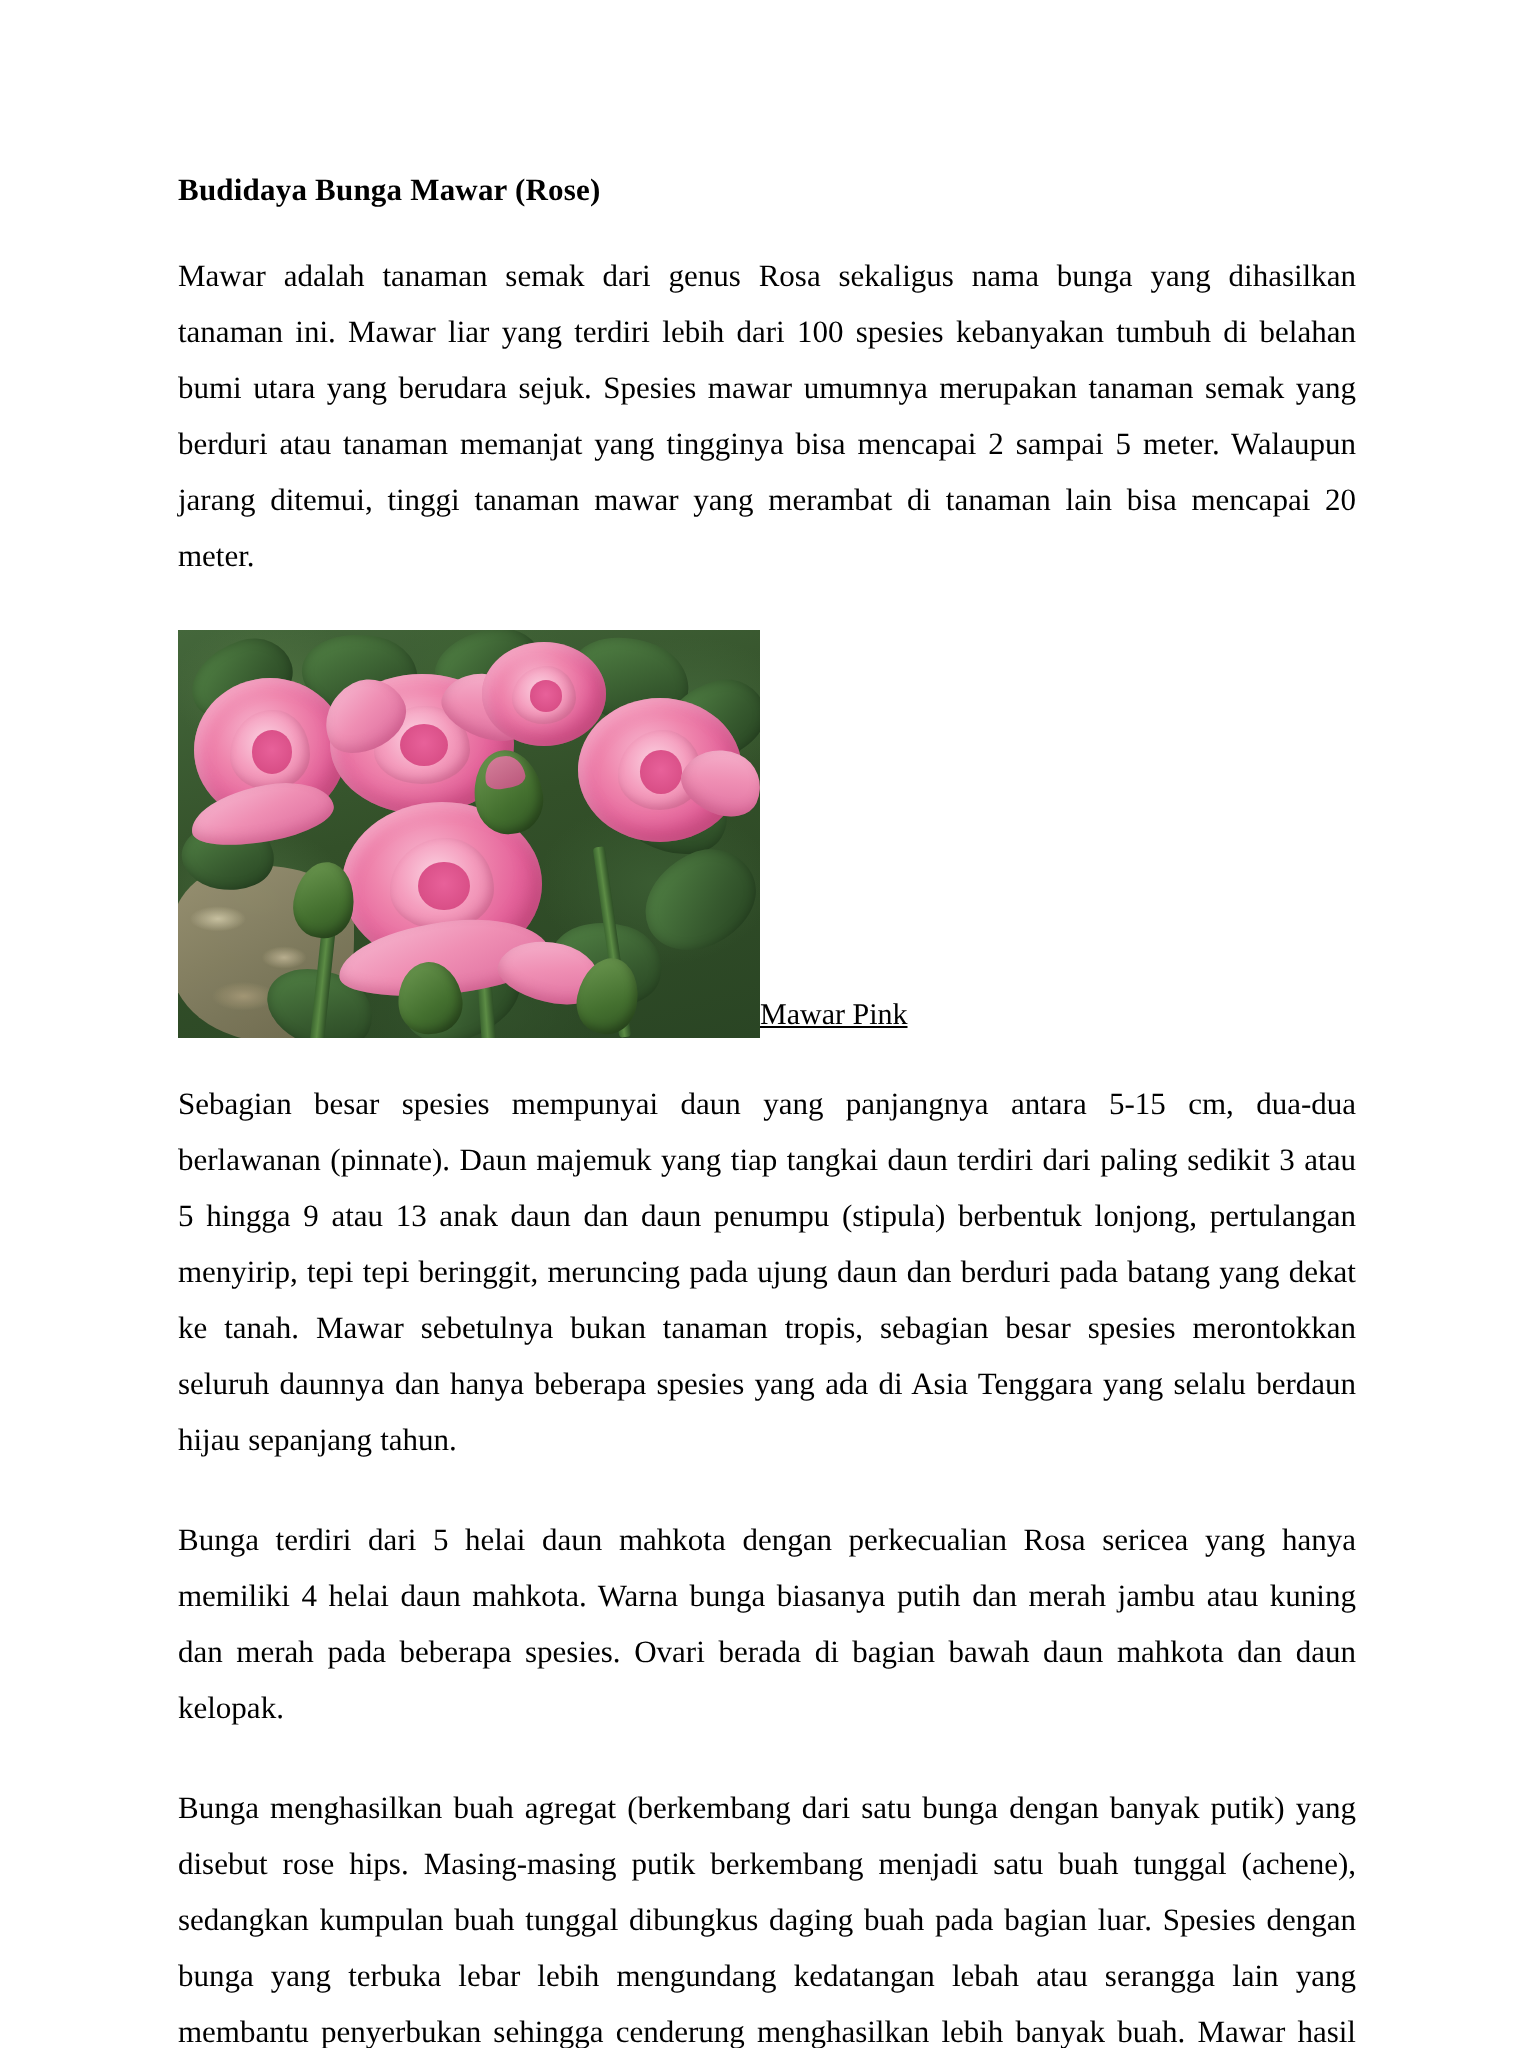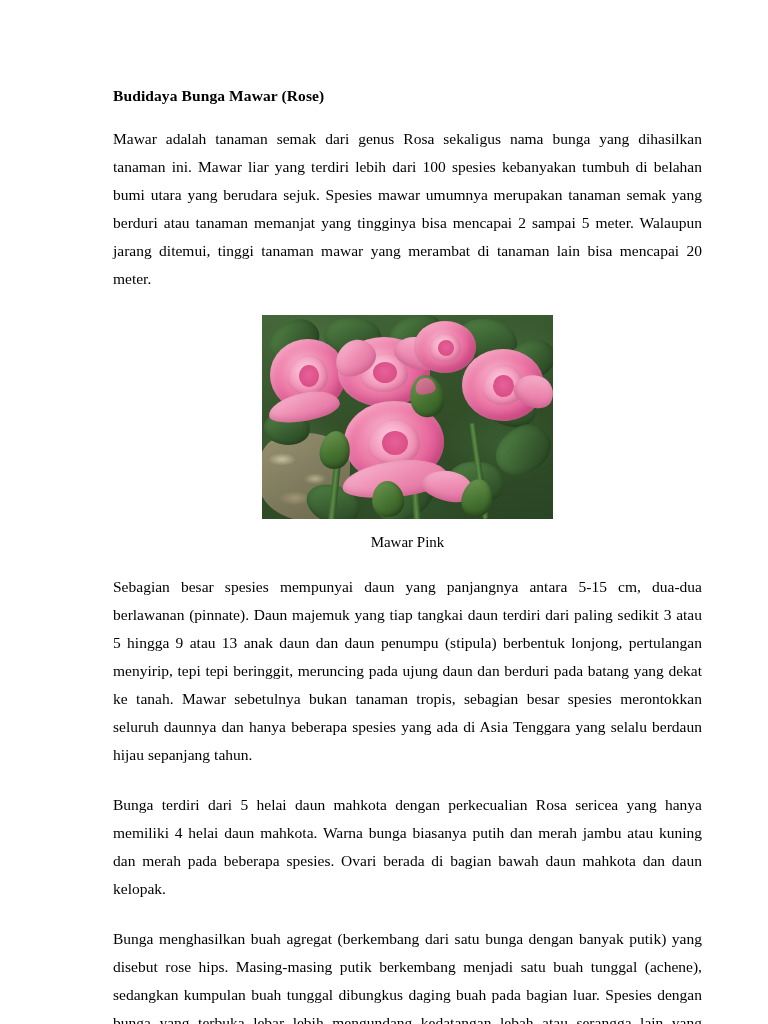--- a/index.html
+++ b/index.html
@@ -16,21 +16,20 @@
     overflow: hidden;
   }
 
   .page {
     position: absolute;
     left: 0;
     top: 0;
     width: 660px;
     height: 1024px;
     background: #ffffff;
-    margin-left: 24px;
   }
 
   .content {
     position: absolute;
     left: 89px;
     top: 84px;
     width: 589px;
   }
 
   .doc-title {
@@ -49,22 +48,23 @@
     margin: 0 0 22px 0;
     word-spacing: 0.2px;
     font-family: Liberation Serif, serif;
   }
   .para.last { margin-bottom: 0; }
 
   
   .figure {
     margin: 8px 0 20px 0;
     display: flex;
-    flex-direction: column;
-    align-items: center;
+    flex-direction: row;
+    align-items: flex-end;
+    text-decoration: underline;
   }
 
   .photo {
     position: relative;
     width: 291px;
     height: 204px;
     overflow: hidden;
     background: #2c4427;
   }
 

